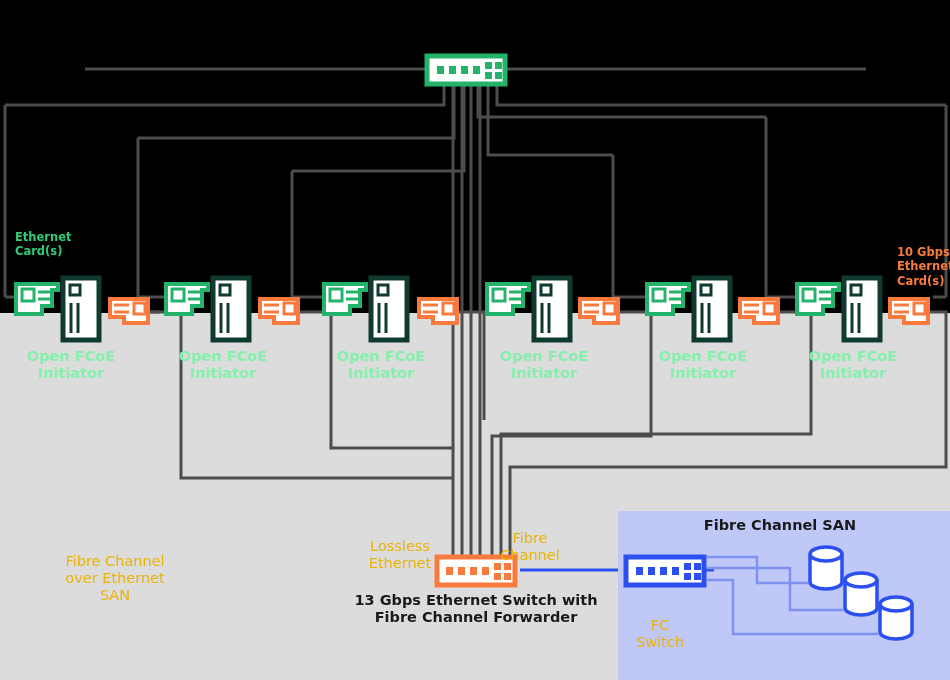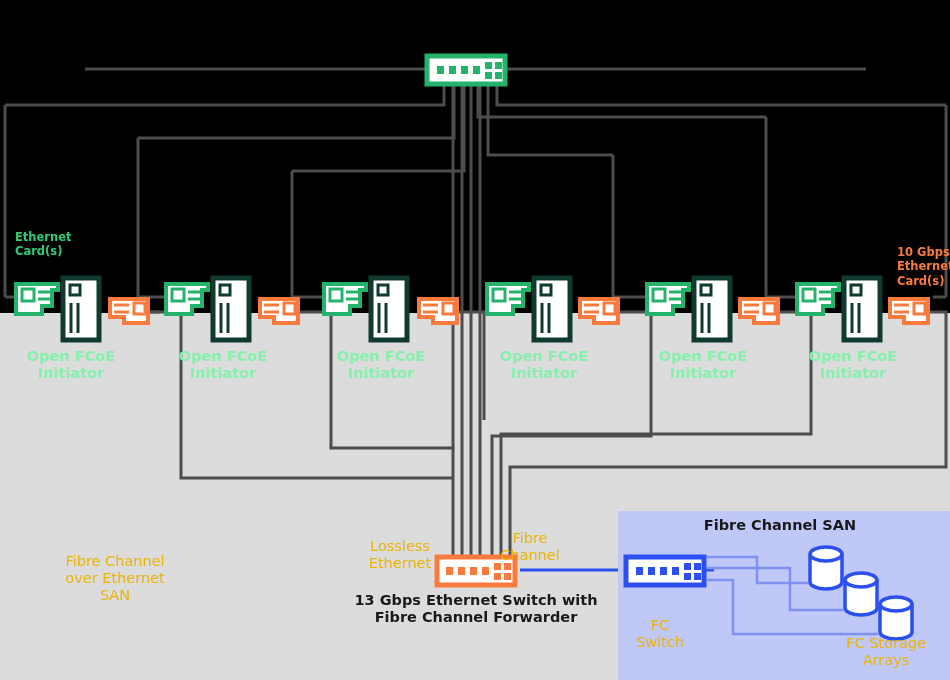--- a/index.html
+++ b/index.html
@@ -314,16 +314,14 @@
 Channel</div>
 
   <div class="lbl sw-cap" style="left:336px;top:592px;width:280px;">13 Gbps Ethernet Switch with
 Fibre Channel Forwarder</div>
 
   <div class="lbl san-title" style="left:680px;top:517px;width:200px;">Fibre Channel SAN</div>
 
   <div class="lbl big-lbl" style="left:625px;top:593px;width:70px;margin-top:24px;">FC
 Switch</div>
 
-  <div class="lbl big-lbl" style="left:826px;top:635px;width:120px;">FC Storage
-Arrays</div>
 
 </div>
 
 </body></html>

